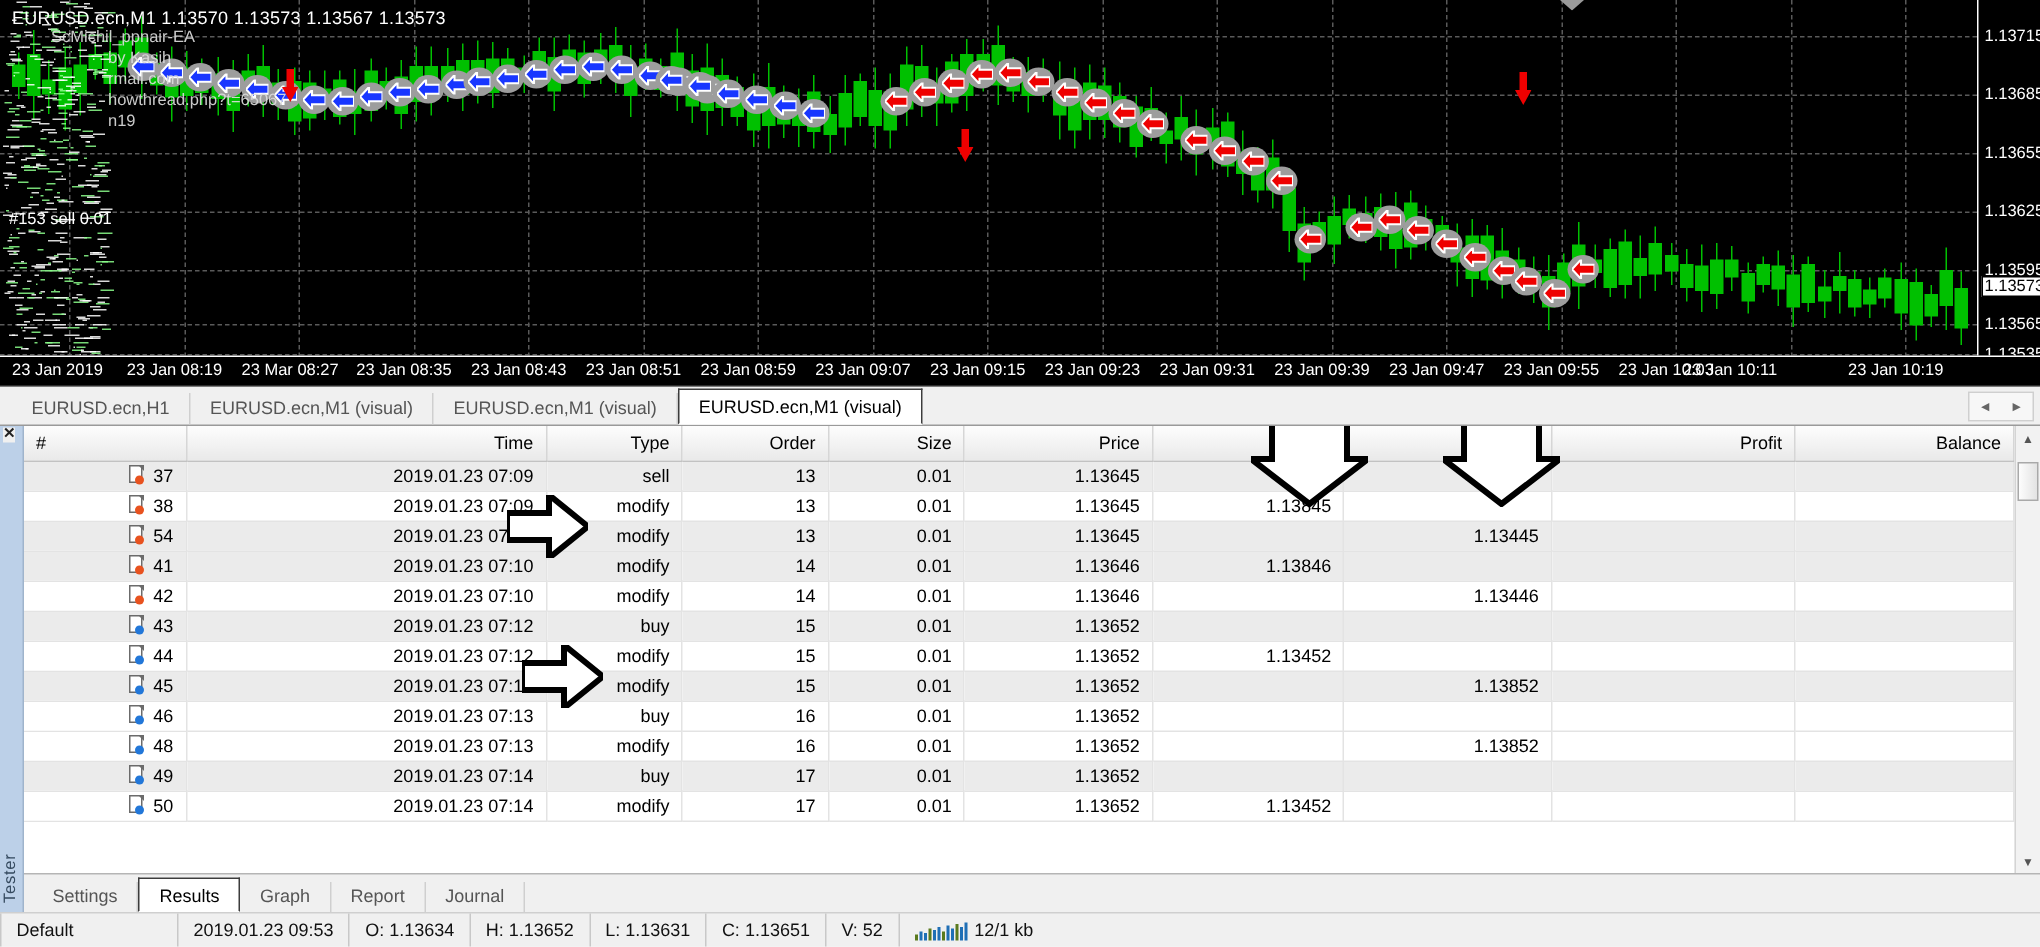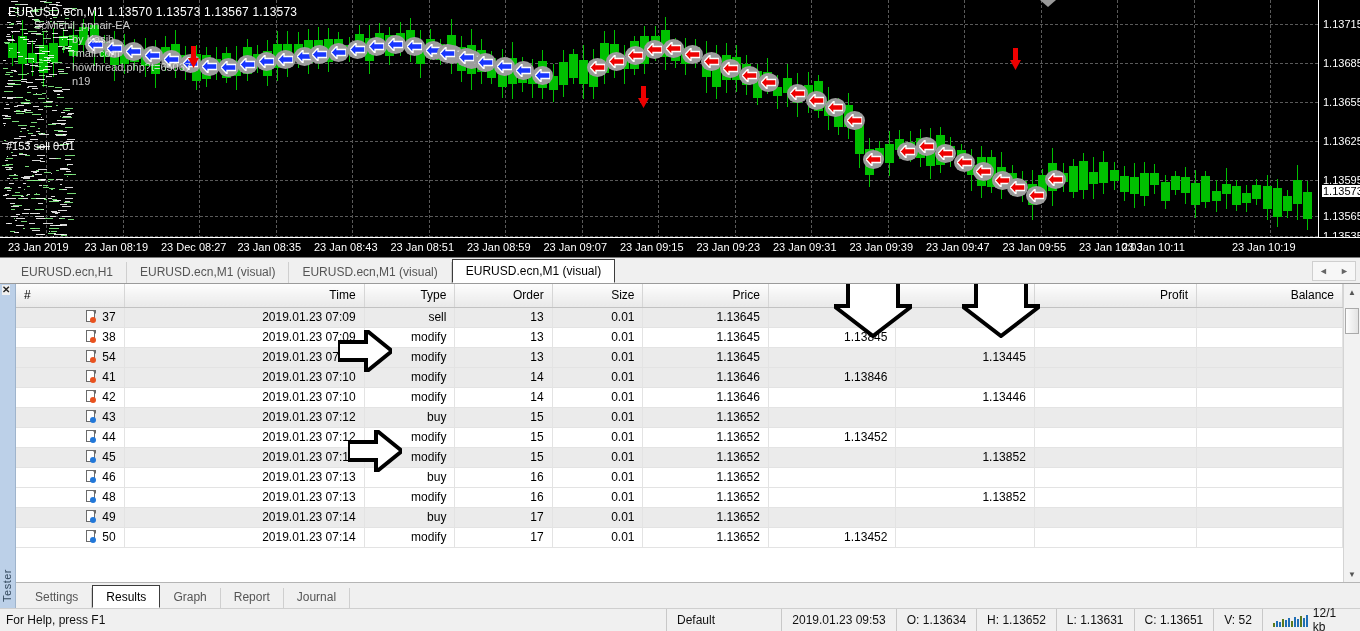--- a/index.html
+++ b/index.html
@@ -1552,21 +1552,21 @@
         <div class="lbl" style="top: 96px;">1.13655</div>
         <div class="lbl" style="top: 135px;">1.13625</div>
         <div class="lbl" style="top: 174px;">1.13595</div>
         <div class="lbl" style="top: 210px;">1.13565</div>
         <div class="lbl" style="top: 230px;">1.13535</div>
         <div class="lbl current" style="top: 184px;">1.13573</div>
       </div>
     <div class="time-axis" id="timeAxis">
         <div class="tlbl" style="left: 8px;">23 Jan 2019</div>
         <div class="tlbl" style="left: 84.5px;">23 Jan 08:19</div>
-        <div class="tlbl" style="left: 161px;">23 Dec 08:27</div>
+        <div class="tlbl" style="left: 161px;">23 Mar 08:27</div>
         <div class="tlbl" style="left: 237.5px;">23 Jan 08:35</div>
         <div class="tlbl" style="left: 314px;">23 Jan 08:43</div>
         <div class="tlbl" style="left: 390.5px;">23 Jan 08:51</div>
         <div class="tlbl" style="left: 467px;">23 Jan 08:59</div>
         <div class="tlbl" style="left: 543.5px;">23 Jan 09:07</div>
         <div class="tlbl" style="left: 620px;">23 Jan 09:15</div>
         <div class="tlbl" style="left: 696.5px;">23 Jan 09:23</div>
         <div class="tlbl" style="left: 773px;">23 Jan 09:31</div>
         <div class="tlbl" style="left: 849.5px;">23 Jan 09:39</div>
         <div class="tlbl" style="left: 926px;">23 Jan 09:47</div>
@@ -1796,21 +1796,20 @@
           <div class="btab">Settings</div>
           <div class="btab active">Results</div>
           <div class="btab">Graph</div>
           <div class="btab">Report</div>
           <div class="btab">Journal</div>
         </div>
     </div>
   </div>
 
   <div class="statusbar">
-    <div class="sb-help">For Help, press F1</div>
     <div class="sb-cell" style="width:118px">Default</div>
     <div class="sb-cell">2019.01.23 09:53</div>
     <div class="sb-cell">O: 1.13634</div>
     <div class="sb-cell">H: 1.13652</div>
     <div class="sb-cell">L: 1.13631</div>
     <div class="sb-cell">C: 1.13651</div>
     <div class="sb-cell">V: 52</div>
     <div class="sb-net">
       <span class="bars" id="netBars">
           <i style="height: 4px; background: rgb(90, 122, 30);"></i>

